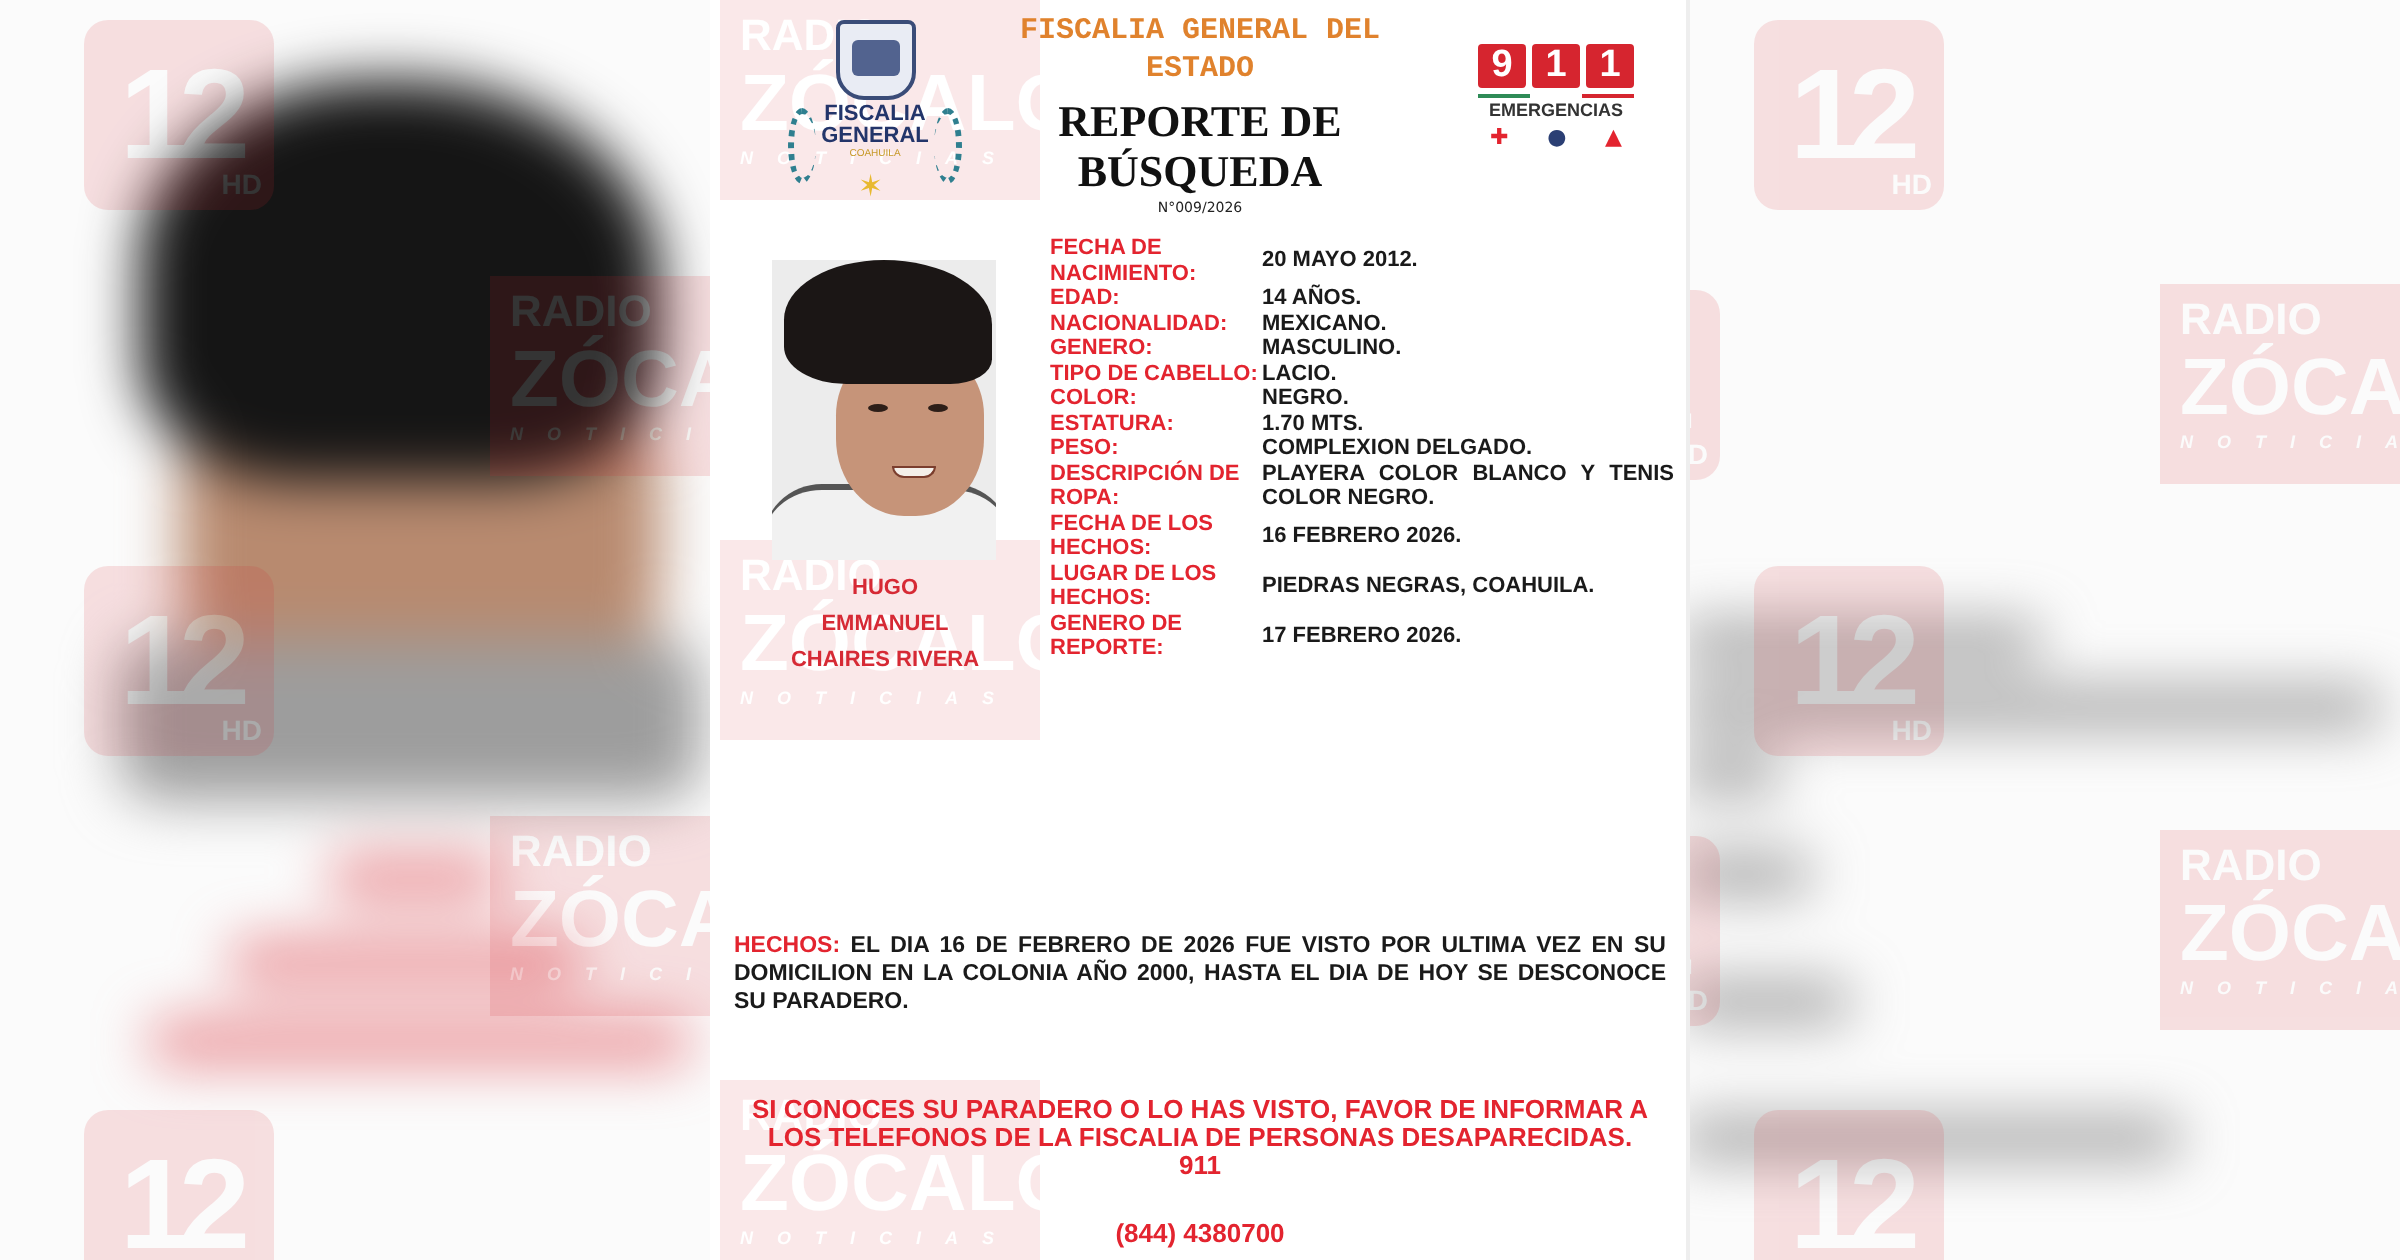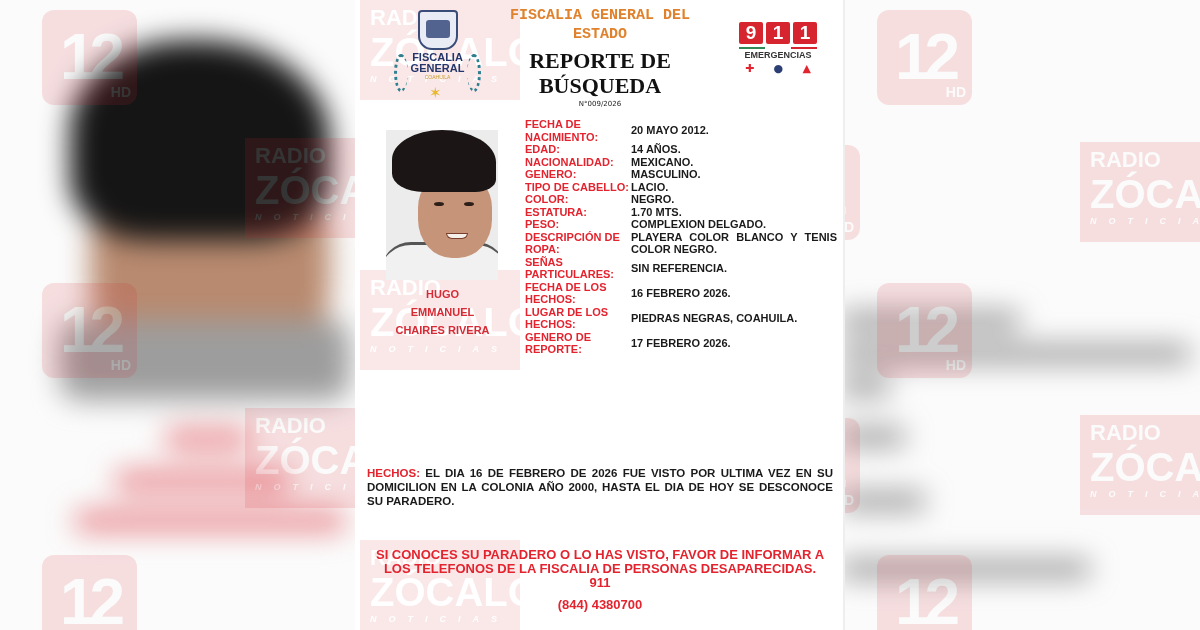--- a/index.html
+++ b/index.html
@@ -64,21 +64,21 @@
   .fields { position: absolute; left: 170px; top: 118px; width: 312px; font-family: "Liberation Sans", sans-serif; font-weight: 700; font-size: 11px; line-height: 12.5px; }
   .field { display: flex; align-items: center; }
   .field-label { width: 106px; flex: none; color: #e3242f; }
   .field-value { flex: 1; color: #1a1a1a; text-align: justify; text-align-last: left; }
 
   .hechos { position: absolute; left: 12px; top: 466px; width: 466px; font-family: "Liberation Sans", sans-serif; font-weight: 700; font-size: 11.5px; line-height: 14px; color: #1a1a1a; text-align: justify; }
   .hechos-label { color: #e3242f; }
 
   .cta { position: absolute; left: 10px; top: 548px; width: 470px; text-align: center; color: #e3242f; font-family: "Liberation Sans", sans-serif; font-weight: 700; font-size: 13px; line-height: 14px; }
   .cta-911 { margin-top: 0; }
-  .cta-phone { margin-top: 8px; }
+  .cta-phone { margin-top: 20px; }
 
   .poster-edge { position: absolute; left: 843px; top: 0; width: 2px; height: 630px; background: #eeeeee; }
 </style>
 </head>
 <body>
 
 <div class="backdrop">
   <div class="bg-left">
     <div class="bg-face"></div>
     <div class="bg-hair"></div>
@@ -231,24 +231,20 @@
       </div>
     <div class="field">
         <span class="field-label">PESO:</span>
         <span class="field-value">COMPLEXION DELGADO.</span>
       </div>
     <div class="field">
         <span class="field-label">DESCRIPCIÓN DE ROPA:</span>
         <span class="field-value">PLAYERA COLOR BLANCO Y TENIS COLOR NEGRO.</span>
       </div>
     <div class="field">
-        <span class="field-label">SEÑAS PARTICULARES:</span>
-        <span class="field-value">SIN REFERENCIA.</span>
-      </div>
-    <div class="field">
         <span class="field-label">FECHA DE LOS HECHOS:</span>
         <span class="field-value">16 FEBRERO 2026.</span>
       </div>
     <div class="field">
         <span class="field-label">LUGAR DE LOS HECHOS:</span>
         <span class="field-value">PIEDRAS NEGRAS, COAHUILA.</span>
       </div>
     <div class="field">
         <span class="field-label">GENERO DE REPORTE:</span>
         <span class="field-value">17 FEBRERO 2026.</span>

